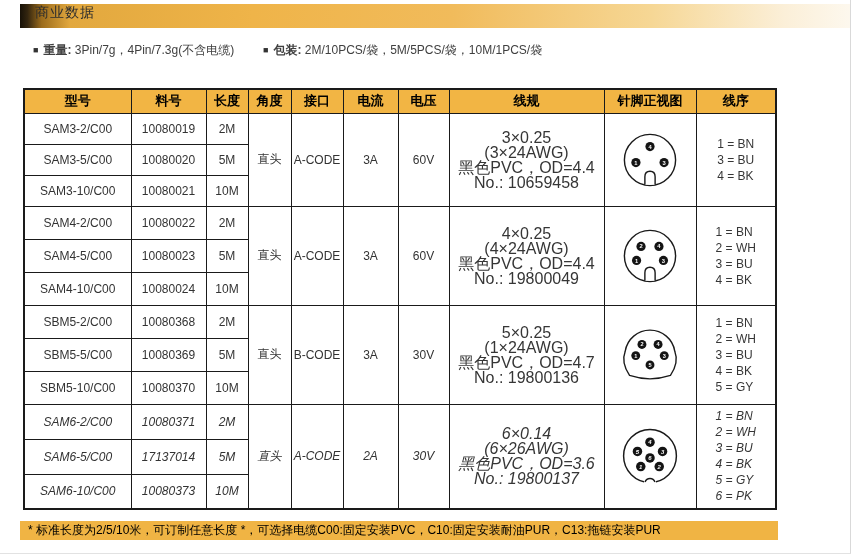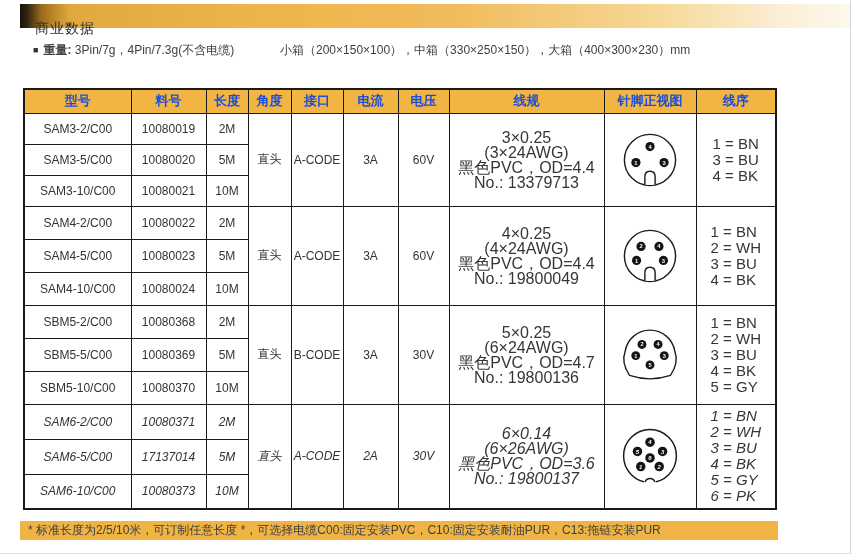--- a/index.html
+++ b/index.html
@@ -5,67 +5,70 @@
   * { margin:0; padding:0; box-sizing:border-box; }
   html,body { background:#ffffff; }
   body { font-family:"Liberation Sans","DejaVu Sans",sans-serif; color:#3a3a3a; }
   .page { position:relative; width:851px; height:554px; background:#fff; overflow:hidden;
           border-right:1px solid #d9d9d9; border-bottom:1px solid #e2e2e2; }
 
   
   .banner { position:absolute; left:20px; top:4px; width:831px; height:24px;
     background:linear-gradient(90deg,#171107 0%,#33250f 0.9%,#9c6c1c 2.6%,#e2a83e 6%,
       #efb449 28%,#f1bb5b 52%,#f6d795 76%,#fbefd8 92%,#fdf8ee 100%); }
-  .banner-text { position:absolute; left:15px; top:16px; font-size:14px; font-weight:500; color:#2d2d2d; letter-spacing:1px;text-align:right; }
+  .banner-text { position:absolute; left:15px; top:0; font-size:14px; font-weight:500; color:#2d2d2d; letter-spacing:1px;text-align:right; }
 
   
   .notes { position:absolute; top:42px; left:33px; width:800px; font-size:12px; color:#404040; }
   .note-col { position:absolute; top:0; }
   .note-weight { left:0; }
   .note-pack { left:230px; }
   .bullet { display:inline-block; font-size:9px; color:#333; transform:translateY(-1px); margin-right:5px; }
   .note-line { line-height:16px; white-space:nowrap; }
   .note-line2 { padding-left:17px; }
   .note-label { font-weight:700; }
 
   
   table.spec { position:absolute; left:23px; top:88px; border-collapse:collapse; table-layout:fixed;
                border:2px solid #1a1a1a; }
   .spec th, .spec td { border:1px solid #1a1a1a; text-align:center; vertical-align:middle;
                font-size:12px; color:#333; overflow:hidden; }
-  .spec thead th { background:#f2b544; height:24px; font-size:13px; font-weight:600; color:#1d4ed8; }
+  .spec thead th { background:#f2b544; height:24px; font-size:13px; font-weight:600; color:#000000; }
   .g1 td { height:31px; }
   .g2 td, .g3 td { height:33px; }
   .g4 td { height:35px;font-style:italic; }
   .wire-spec { font-size:16px; line-height:15px; color:#363636; }
-  .wire-order { display:inline-block; text-align:left; font-size:15px; line-height:16px; color:#363636; }
+  .wire-order { display:inline-block; text-align:left; font-size:12px; line-height:16px; color:#363636; }
   .pin-svg { display:block; margin:0 auto; }
 
   
   .footnote { position:absolute; left:20px; top:521px; width:758px; height:19px;
-    background:#f0b444; font-size:12px; line-height:19px; color:#404040; padding-left:8px; white-space:nowrap; }
+    background:#f0b444; font-size:12px; line-height:19px; color:#000000; padding-left:8px; white-space:nowrap; }
 </style>
 </head>
 <body>
 
 <div class="page">
 
   <div class="banner">
     <span class="banner-text">商业数据</span>
   </div>
 
   <div class="notes">
     <div class="note-col note-weight">
       <div class="note-line">
         <span class="bullet">■</span><span class="note-label">重量:</span>
         <span>3Pin/7g，4Pin/7.3g(不含电缆)</span>
       </div>
     </div>
     <div class="note-col note-pack">
-      <div class="note-line note-line2">小箱（200×150×100），中箱（330×250×150），大箱（400×300×230）mm</div>
+      <div class="note-line">
+        <span class="bullet">■</span><span class="note-label">包装:</span>
+        <span>2M/10PCS/袋，5M/5PCS/袋，10M/1PCS/袋</span>
+      </div>
     </div>
   </div>
 
   <table class="spec">
     <colgroup>
       <col style="width:107px">
         <col style="width:75px">
         <col style="width:42px">
         <col style="width:43px">
       <col style="width:52px">
@@ -97,21 +100,21 @@
         <td>2M</td>
         <td rowspan="3">直头</td>
         <td rowspan="3">A-CODE</td>
         <td rowspan="3">3A</td>
         <td rowspan="3">60V</td>
         <td rowspan="3">
           <div class="wire-spec">
             <div>3×0.25</div>
             <div>(3×24AWG)</div>
             <div>黑色PVC，OD=4.4</div>
-            <div>No.: 13379713</div>
+            <div>No.: 10659458</div>
           </div>
         </td>
         <td rowspan="3">
           <svg class="pin-svg" width="64" height="64" viewBox="-50 -50 100 100">
               <circle cx="0" cy="0" r="40" fill="#fff" stroke="#1a1a1a" stroke-width="2.2"></circle>
               <path d="M -8 38.5 L -8 26 Q -8 17.5 0 17.5 Q 8 17.5 8 26 L 8 38.5" fill="#fff" stroke="#1a1a1a" stroke-width="2.2"></path>
               <circle cx="0" cy="-21" r="7.2" fill="#141414"></circle>
               <text x="0" y="-17.8" text-anchor="middle" font-size="9" font-family="&quot;Liberation Sans&quot;,&quot;DejaVu Sans&quot;,sans-serif" font-weight="bold" fill="#ffffff">4</text>
               <circle cx="-22" cy="4" r="7.2" fill="#141414"></circle>
               <text x="-22" y="7.2" text-anchor="middle" font-size="9" font-family="&quot;Liberation Sans&quot;,&quot;DejaVu Sans&quot;,sans-serif" font-weight="bold" fill="#ffffff">1</text>
@@ -196,21 +199,21 @@
         <td>SBM5-2/C00</td>
         <td>10080368</td>
         <td>2M</td>
         <td rowspan="3">直头</td>
         <td rowspan="3">B-CODE</td>
         <td rowspan="3">3A</td>
         <td rowspan="3">30V</td>
         <td rowspan="3">
           <div class="wire-spec">
             <div>5×0.25</div>
-            <div>(6×24AWG)</div>
+            <div>(1×24AWG)</div>
             <div>黑色PVC，OD=4.7</div>
             <div>No.: 19800136</div>
           </div>
         </td>
         <td rowspan="3">
           <svg class="pin-svg" width="68" height="62" viewBox="-50 -50 100 100">
               <path d="M -40 -6 A 40.5 40.5 0 0 1 40 -6 Q 47 12 33 33 Q 0 44 -33 33 Q -47 12 -40 -6 Z" fill="#fff" stroke="#1a1a1a" stroke-width="2.2"></path>
               <circle cx="-13" cy="-17" r="7.2" fill="#141414"></circle>
               <text x="-13" y="-13.8" text-anchor="middle" font-size="9" font-family="&quot;Liberation Sans&quot;,&quot;DejaVu Sans&quot;,sans-serif" font-weight="bold" fill="#ffffff">2</text>
               <circle cx="13" cy="-17" r="7.2" fill="#141414"></circle>

